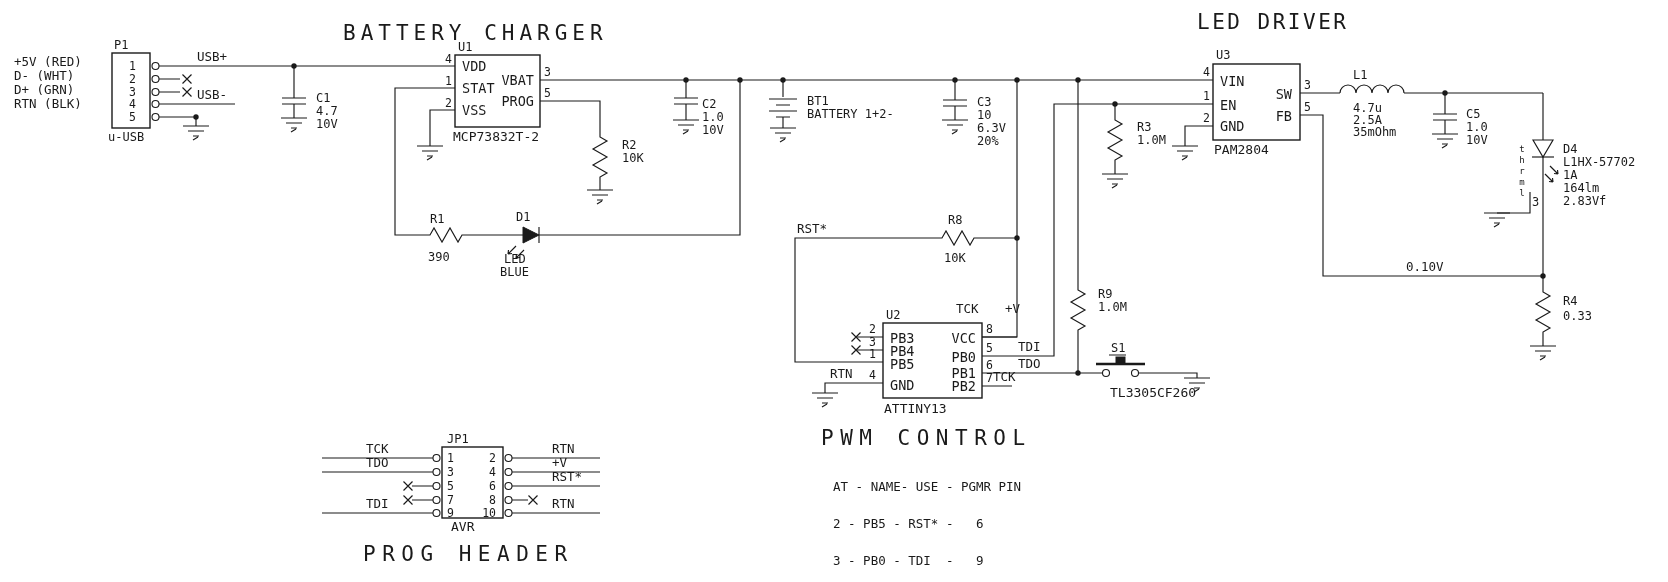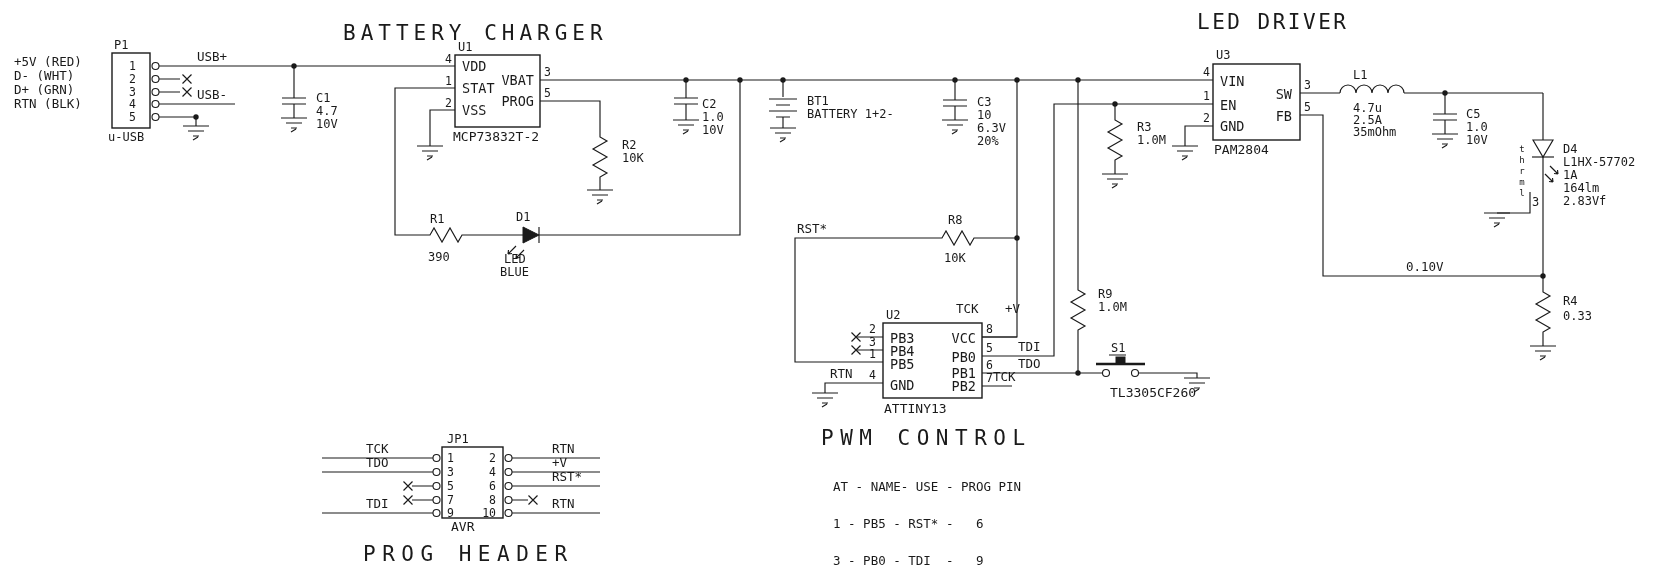--- a/index.html
+++ b/index.html
@@ -336,22 +336,22 @@
     <text class="net" x="552" y="467">+V</text>
     <text class="net" x="552" y="481">RST*</text>
     <text class="net" x="552" y="508">RTN</text>
   </g>
 </svg>
 
 
 <div class="ov">
   <div class="thrml">thrml</div>
   <div class="tbl">
-    <div>AT - NAME- USE - PROG PIN</div>
-    <div>1 - PB5 - RST* -   6</div>
+    <div>AT - NAME- USE - PGMR PIN</div>
+    <div>2 - PB5 - RST* -   6</div>
     <div>3 - PB0 - TDI  -   9</div>
     
     
     
     
   </div>
 </div>
 </div>
 
 </body></html>

